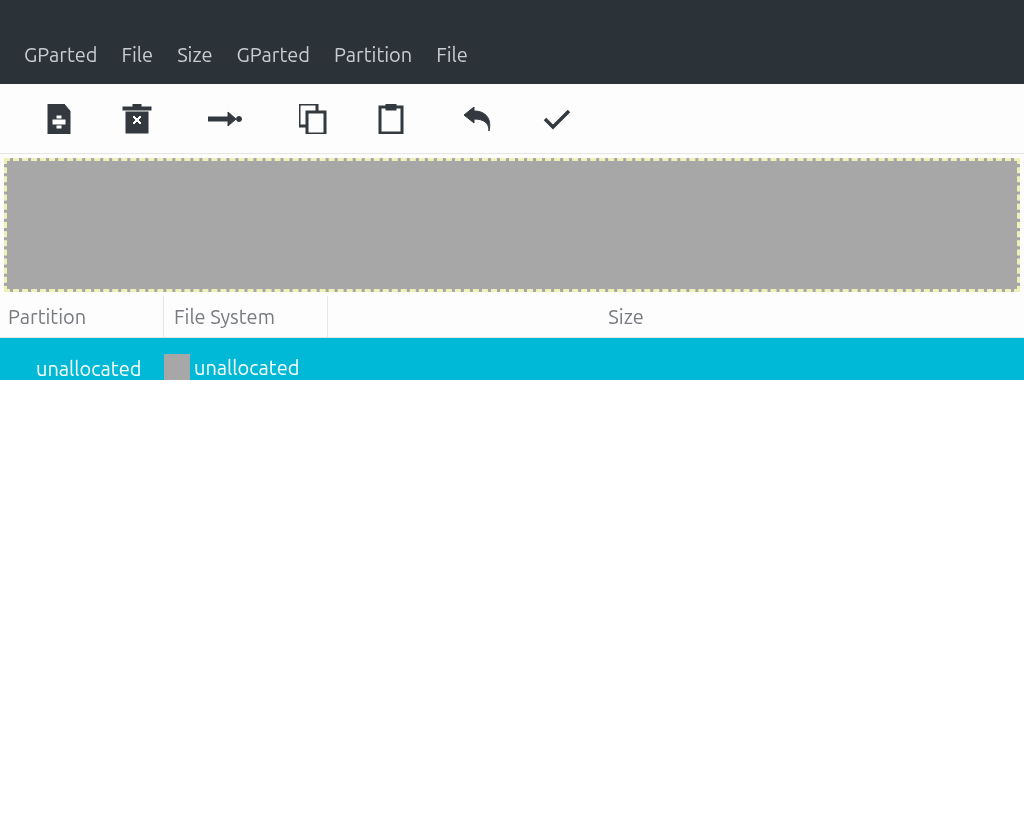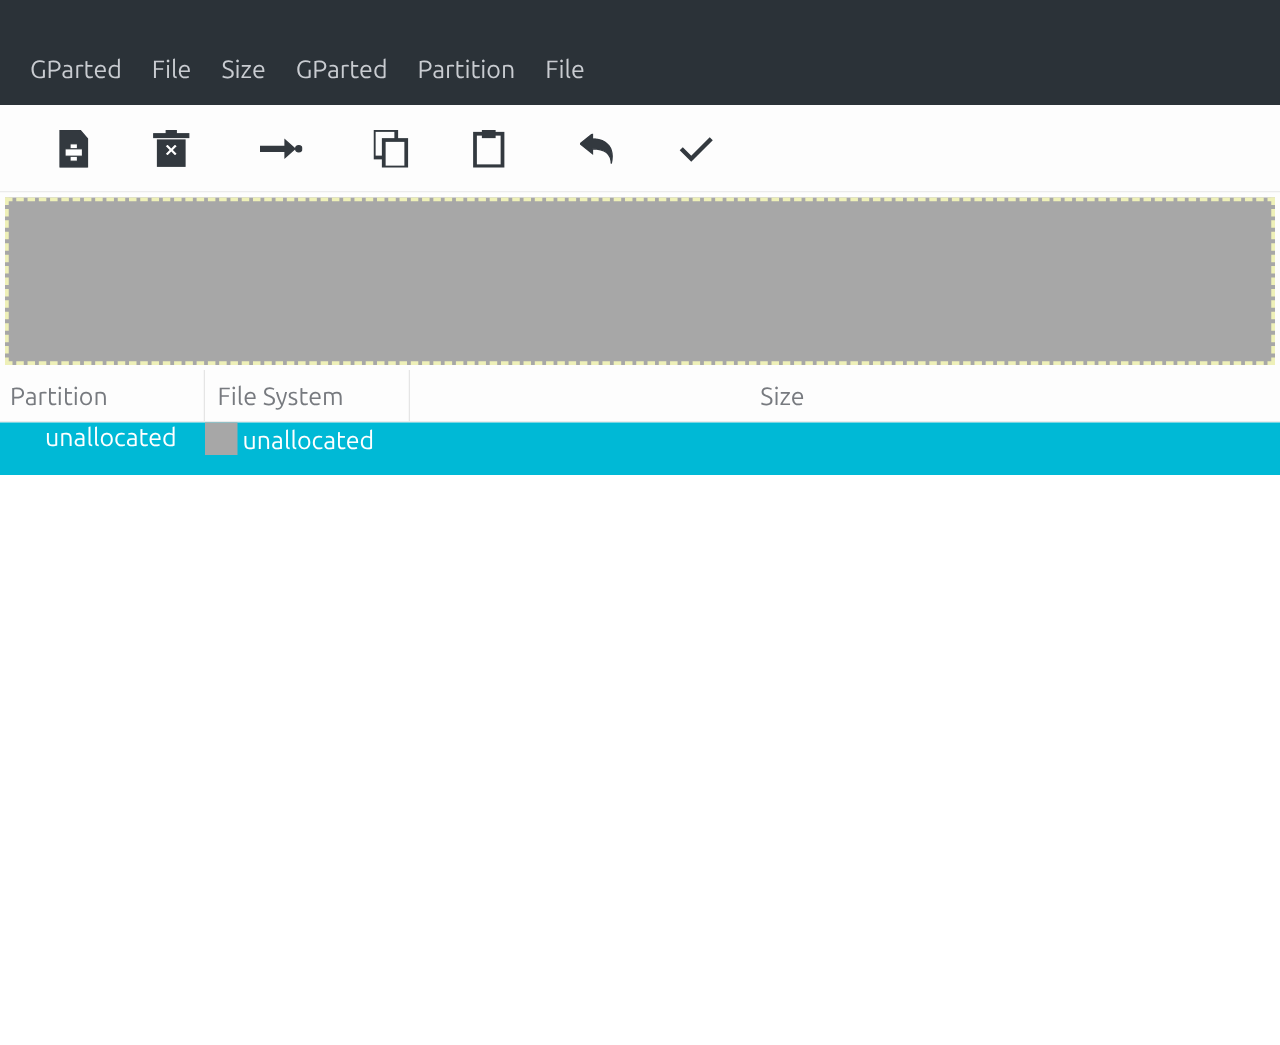--- a/index.html
+++ b/index.html
@@ -84,21 +84,21 @@
       align-items: center;
     }
     .col-size {
       flex: 1;
       text-align: center;
       padding-right: 100px;
     }
     .table-row {
       display: flex;
       height: 42px;
-      align-items: flex-start;
+      align-items: flex-end;
       background: #00b9d6;
       color: #ffffff;
       font-size: 20px;
     }
     .row-partition {
       width: 164px;
       padding-left: 36px;
     }
     .row-filesystem {
       width: 200px;

